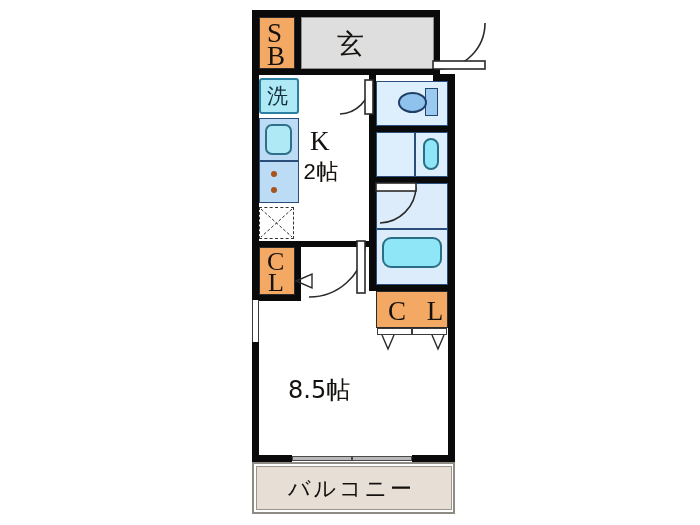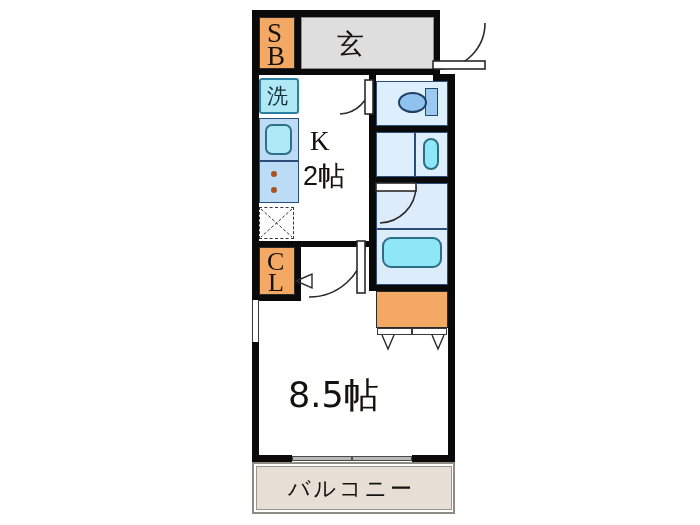--- a/index.html
+++ b/index.html
@@ -27,23 +27,23 @@
 
   
   .lbl{position:absolute;color:#15110e;line-height:1;white-space:nowrap;
        font-family:"Liberation Serif",serif;}
   .lbl-sb{font-size:27px;letter-spacing:0px;}
   .lbl-cl{font-size:26px;}
   .lbl-cl-wide{font-size:27px;letter-spacing:7px;}
   .lbl-entry{font-size:27px;font-family:"DejaVu Sans",sans-serif;}
   .lbl-wash{font-size:21px;font-family:"DejaVu Sans",sans-serif;color:#14303c;}
   .lbl-k{font-size:27px;}
-  .lbl-k2{font-size:27px;font-family:Liberation Sans, sans-serif;text-align:center;}
+  .lbl-k2{font-size:22px;font-family:Liberation Mono, monospace;text-align:center;}
   .lbl-room{font-size:35px;font-family:"DejaVu Sans",sans-serif;letter-spacing:1px;}
-  .lbl-room2{font-size:35px;font-family:"DejaVu Sans",sans-serif;letter-spacing:0px;}
+  .lbl-room2{font-size:24px;font-family:"DejaVu Sans",sans-serif;letter-spacing:0px;}
   .lbl-balcony{font-size:22px;font-family:"DejaVu Sans",sans-serif;letter-spacing:3px;}
 
   
   .dashed{border:1px dashed #333;background:#ffffff;}
   .win-v{background:#ffffff;border-left:1px solid #3a3a3a;border-right:1px solid #3a3a3a;}
   .slider{background:#b9b9b9;border:1px solid #4a4a4a;}
 
   
   .dot{background:#a8541c;border-radius:50%;}
 
@@ -143,20 +143,21 @@
     <path class="arc" d="M 40 4 A 37 37 0 0 1 4 40"></path>
     <rect class="leaf" x="0" y="0" width="40" height="8"></rect>
   </svg>
 
   <svg class="abs" style="left:376px;top:132px;width:0px;height:0px;"></svg>
 
   <div class="abs wall" style="left:369px;top:285px;width:86px;height:6px;"></div>
   <div class="abs wall" style="left:369px;top:246px;width:7px;height:45px;"></div>
 
   <div class="abs box-orange" style="left:376px;top:291px;width:72px;height:37px;"></div>
+  <div class="lbl lbl-cl-wide" style="left:388px;top:298px;">C L</div>
 
   <div class="abs" style="left:377px;top:328px;width:35px;height:7px;background:#ffffff;border:1px solid #3a3a3a;"></div>
   <div class="abs" style="left:412px;top:328px;width:35px;height:7px;background:#ffffff;border:1px solid #3a3a3a;"></div>
   <svg class="abs" style="left:376px;top:335px;width:74px;height:16px;">
     <path class="vmark" d="M 6 0 L 12 14 L 18 0"></path>
     <path class="vmark" d="M 56 0 L 62 14 L 68 0"></path>
   </svg>
 
   <div class="abs wall" style="left:259px;top:241px;width:116px;height:6px;"></div>
   <div class="abs box-orange" style="left:259px;top:247px;width:36px;height:48px;"></div>

